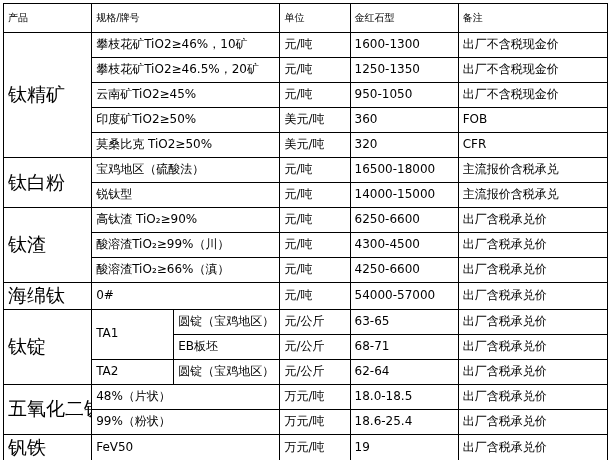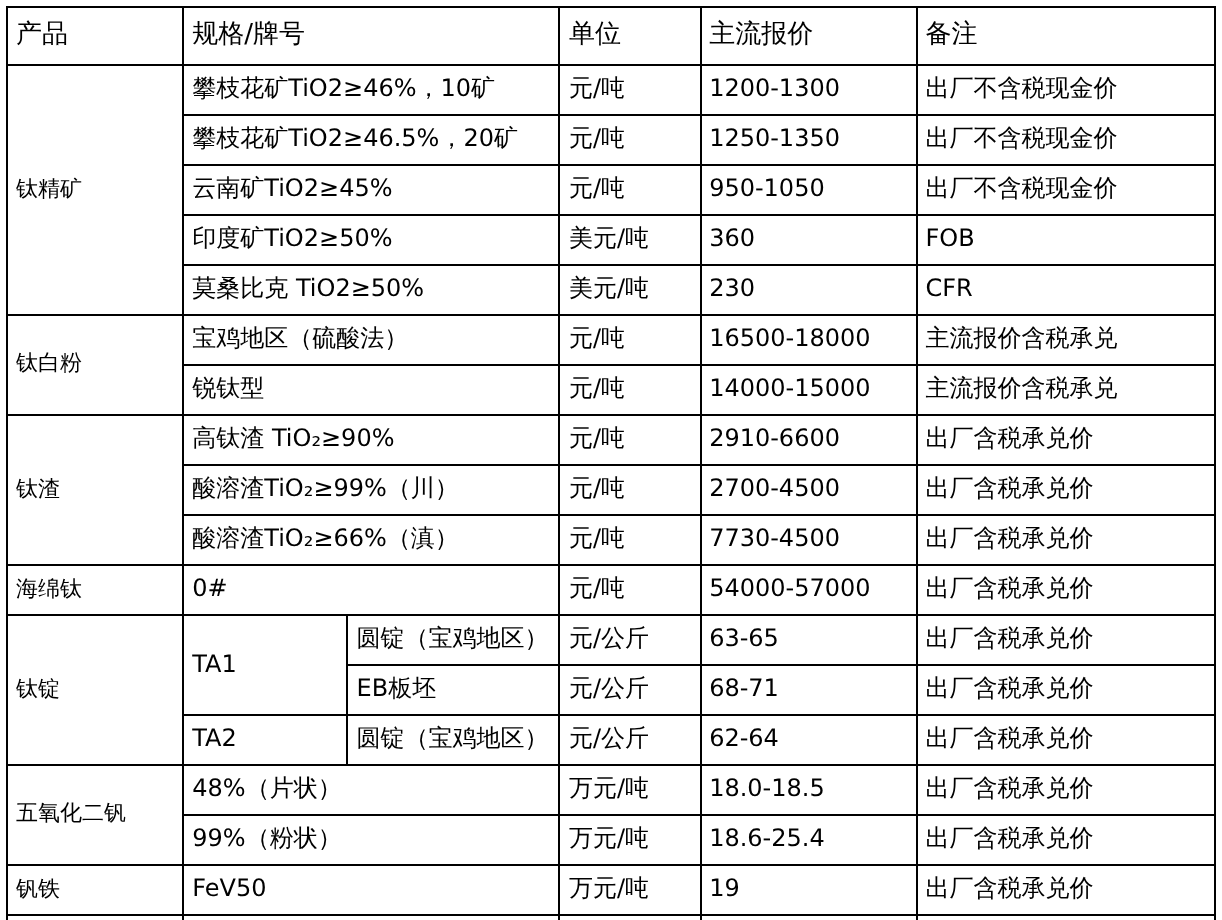--- a/index.html
+++ b/index.html
@@ -33,29 +33,29 @@
     vertical-align: middle;
     line-height: 1.15;
     font-weight: normal;
     text-align: left;
     white-space: nowrap;
     overflow: hidden;
   }
   thead td {
     text-align: center;
     font-weight: bold;
-    font-size: 13px;
+    font-size: 10px;
     height: 24px;
   }
   thead td.hdr-left {
     text-align: left;
   }
   td.cat {
     font-weight: bold;
-    font-size: 11px;
+    font-size: 19px;
     text-align: left;
   }
   td.center {
     text-align: center;
   }
   td.spec {
     font-size: 12px;
     margin-left: 25px;
   }
   tbody tr {
@@ -79,30 +79,30 @@
         <col class="c2">
         <col class="c3">
         <col class="c4">
         <col class="c5">
     </colgroup>
     <thead>
       <tr>
         <td class="hdr-left">产品</td>
         <td colspan="2">规格/牌号</td>
         <td>单位</td>
-        <td>主流报价</td>
+        <td>金红石型</td>
         <td>备注</td>
       </tr>
     </thead>
     <tbody id="tbody">
         <tr>
           <td class="cat" rowspan="5">钛精矿</td>
           <td class="spec" colspan="2">攀枝花矿TiO2≥46%，10矿</td>
           <td class="center">元/吨</td>
-          <td>1200-1300</td>
+          <td>1600-1300</td>
           <td>出厂不含税现金价</td>
         </tr>
         <tr>
           <td class="spec" colspan="2">攀枝花矿TiO2≥46.5%，20矿</td>
           <td class="center">元/吨</td>
           <td>1250-1350</td>
           <td>出厂不含税现金价</td>
         </tr>
         <tr>
           <td class="spec" colspan="2">云南矿TiO2≥45%</td>
@@ -112,53 +112,53 @@
         </tr>
         <tr>
           <td class="spec" colspan="2">印度矿TiO2≥50%</td>
           <td class="center">美元/吨</td>
           <td>360</td>
           <td>FOB</td>
         </tr>
         <tr>
           <td class="spec" colspan="2">莫桑比克 TiO2≥50%</td>
           <td class="center">美元/吨</td>
-          <td>230</td>
+          <td>320</td>
           <td>CFR</td>
         </tr>
         <tr>
           <td class="cat" rowspan="2">钛白粉</td>
           <td class="spec" colspan="2">宝鸡地区（硫酸法）</td>
           <td class="center">元/吨</td>
           <td>16500-18000</td>
           <td>主流报价含税承兑</td>
         </tr>
         <tr>
           <td class="spec" colspan="2">锐钛型</td>
           <td class="center">元/吨</td>
           <td>14000-15000</td>
           <td>主流报价含税承兑</td>
         </tr>
         <tr>
           <td class="cat" rowspan="3">钛渣</td>
           <td class="spec" colspan="2">高钛渣 TiO₂≥90%</td>
           <td class="center">元/吨</td>
-          <td>2910-6600</td>
+          <td>6250-6600</td>
           <td>出厂含税承兑价</td>
         </tr>
         <tr>
           <td class="spec" colspan="2">酸溶渣TiO₂≥99%（川）</td>
           <td class="center">元/吨</td>
-          <td>2700-4500</td>
+          <td>4300-4500</td>
           <td>出厂含税承兑价</td>
         </tr>
         <tr>
           <td class="spec" colspan="2">酸溶渣TiO₂≥66%（滇）</td>
           <td class="center">元/吨</td>
-          <td>7730-4500</td>
+          <td>4250-6600</td>
           <td>出厂含税承兑价</td>
         </tr>
         <tr>
           <td class="cat" rowspan="1">海绵钛</td>
           <td class="spec" colspan="2">0#</td>
           <td class="center">元/吨</td>
           <td>54000-57000</td>
           <td>出厂含税承兑价</td>
         </tr>
         <tr>

